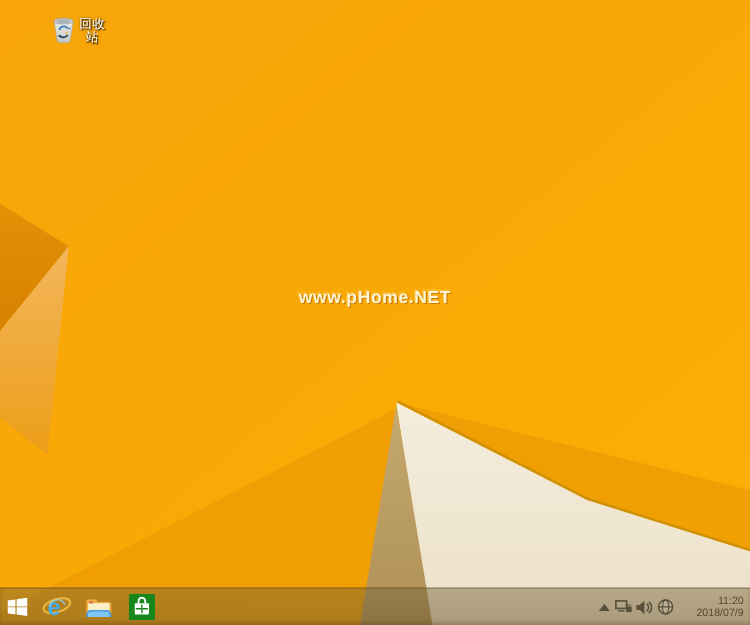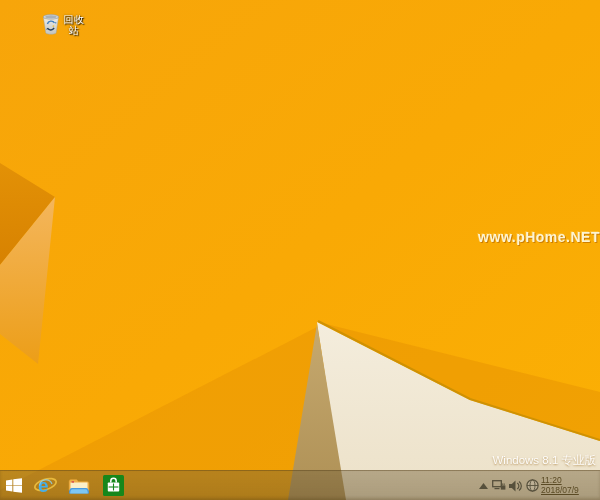--- a/index.html
+++ b/index.html
@@ -19,21 +19,21 @@
     margin-left:28px;
   }
   .desk-icon .label{
     margin-top:1px;font-size:10px;color:#fff;text-align:center;line-height:11px;
     text-shadow:1px 1px 1px rgba(0,0,0,.85), 0 0 2px rgba(0,0,0,.6);
     letter-spacing:.5px;
   }
 
   
   .center-watermark{
-    position:absolute;left:0;right:0;top:229px;text-align:right;
+    position:absolute;left:0;right:0;top:229px;text-align:center;
     font-size:14px;font-weight:bold;letter-spacing:.5px;
     color:#FDF4D2;
     text-shadow:1px 1px 0 rgba(196,118,0,.85), -1px -1px 0 rgba(255,230,160,.25);
   }
 
   
   .sys-watermark{
     position:absolute;right:4px;bottom:33px;text-align:right;
     color:rgba(255,255,255,.95);font-size:11.5px;line-height:14px;
     text-shadow:0 1px 2px rgba(140,85,0,.55);
@@ -46,22 +46,22 @@
     border-top:1px solid rgba(90,65,25,.35);
     box-shadow:inset 0 -2px 3px rgba(70,50,15,.25);
   }
   .tb-left{position:absolute;left:0;top:0;bottom:0;display:flex;align-items:center;}
   .tb-btn{height:29px;display:flex;align-items:center;justify-content:center;}
   .tb-btn.start{width:28px;}
   .tb-btn.app{width:34px;}
   .tray{position:absolute;right:2px;top:0;bottom:0;display:flex;align-items:center;}
   .tray-btn{height:29px;display:flex;align-items:center;justify-content:center;}
   .clock{
-    width:54px;padding-right:3px;
-    font-size:8.5px;line-height:9.5px;color:#5a4a24;text-decoration:underline;
+    width:54px;text-align:right;padding-right:3px;
+    font-size:8.5px;line-height:9.5px;color:#5a4a24;
   }
 </style>
 </head>
 <body>
 
 <div class="desktop">
 
   <svg class="wallpaper" width="600" height="500" viewBox="0 0 600 500">
     <defs>
       <linearGradient id="gBase" x1="0" y1="0" x2="1" y2="1">
@@ -119,21 +119,20 @@
       <path d="M21.5,24.5 a5.5,5.5 0 0 1 -9.5,0.5" fill="none" stroke="#27415E" stroke-width="2"></path>
       <path d="M12.6,26.5 l-2.4,0.3 1.7,-2.6 z" fill="#27415E"></path>
       <circle cx="20.5" cy="22" r="1.3" fill="#E8C24A"></circle>
     </svg>
     <div class="label">回收站</div>
   </div>
 
   <div class="center-watermark">www.pHome.NET</div>
 
   <div class="sys-watermark">
-    <div>Windows 8.1 专业版</div>
   </div>
 
   <div class="taskbar">
     <div class="tb-left">
 
       <div class="tb-btn start">
         <svg width="16" height="15" viewBox="0 0 88 80">
           <path d="M0,12 L35,7 L35,38 L0,38 Z" fill="#ffffff"></path>
           <path d="M40,6 L88,0 L88,38 L40,38 Z" fill="#ffffff"></path>
           <path d="M0,42 L35,42 L35,73 L0,68 Z" fill="#ffffff"></path>

